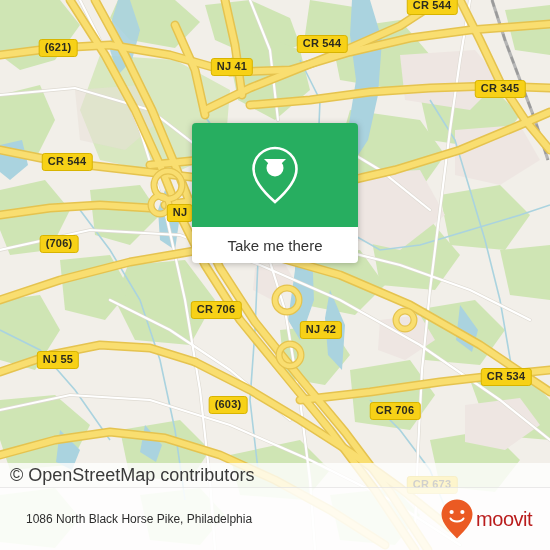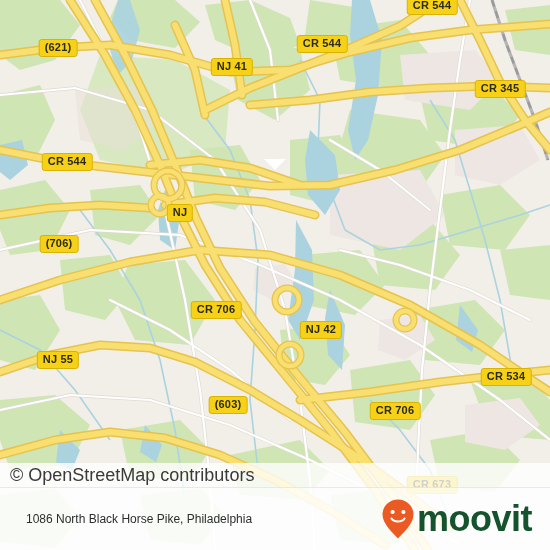--- a/index.html
+++ b/index.html
@@ -67,21 +67,21 @@
   .footer{
     position:absolute;left:0;top:487px;width:550px;height:63px;
     background:rgba(255,255,255,0.88);
     display:flex;align-items:center;justify-content:space-between;
     padding:0 18px 0 26px;box-sizing:border-box;
     border-top:1px solid rgba(220,220,220,0.6);
   }
   .addr{font-size:12px;color:#2d2d2d;white-space:nowrap;}
   .brand{display:flex;align-items:center;gap:2px;}
   .brand-word{
-    font-size:36px;font-weight:bold;color:#14532d;letter-spacing:-0.5px;
+    font-size:20px;font-weight:normal;color:#b91c1c;letter-spacing:-0.5px;
     line-height:30px;
   }
 </style>
 </head>
 <body>
 
 <div class="screen">
 
   <div class="map">
     <svg width="550" height="550" viewBox="0 0 550 550">
@@ -268,20 +268,29 @@
     <div class="shield" style="left:59px;top:244px">(706)</div>
     <div class="shield" style="left:216px;top:310px">CR 706</div>
     <div class="shield" style="left:321px;top:330px">NJ 42</div>
     <div class="shield" style="left:58px;top:360px">NJ 55</div>
     <div class="shield" style="left:506px;top:377px">CR 534</div>
     <div class="shield" style="left:228px;top:405px">(603)</div>
     <div class="shield" style="left:395px;top:411px">CR 706</div>
     <div class="shield" style="left:432px;top:485px">CR 673</div>
   </div>
 
+  <div class="callout">
+    <div class="callout-top">
+      <svg class="pin-svg" width="54" height="62" viewBox="0 0 54 62">
+        <path d="M27 4 C15 4 5.5 13.4 5.5 25 C5.5 38 19 51 27 58 C35 51 48.5 38 48.5 25 C48.5 13.4 39 4 27 4 Z" fill="none" stroke="#ffffff" stroke-width="2.6"></path>
+        <circle cx="27" cy="24" r="8.5" fill="#ffffff"></circle>
+      </svg>
+    </div>
+    <div class="callout-bottom">Take me there</div>
+  </div>
   <div class="callout-tail"></div>
 
   <div class="attrib">© OpenStreetMap contributors</div>
 
   <div class="footer">
     <div class="addr">1086 North Black Horse Pike, Philadelphia</div>
     <div class="brand">
       <svg width="34" height="42" viewBox="0 0 34 42">
         <path d="M17 1.5 C8.3 1.5 1.5 8.3 1.5 16.6 C1.5 26 12 35 17 40.5 C22 35 32.5 26 32.5 16.6 C32.5 8.3 25.7 1.5 17 1.5 Z" fill="#eb5a23"></path>
         <circle cx="11.6" cy="14" r="2.1" fill="#ffffff"></circle>

